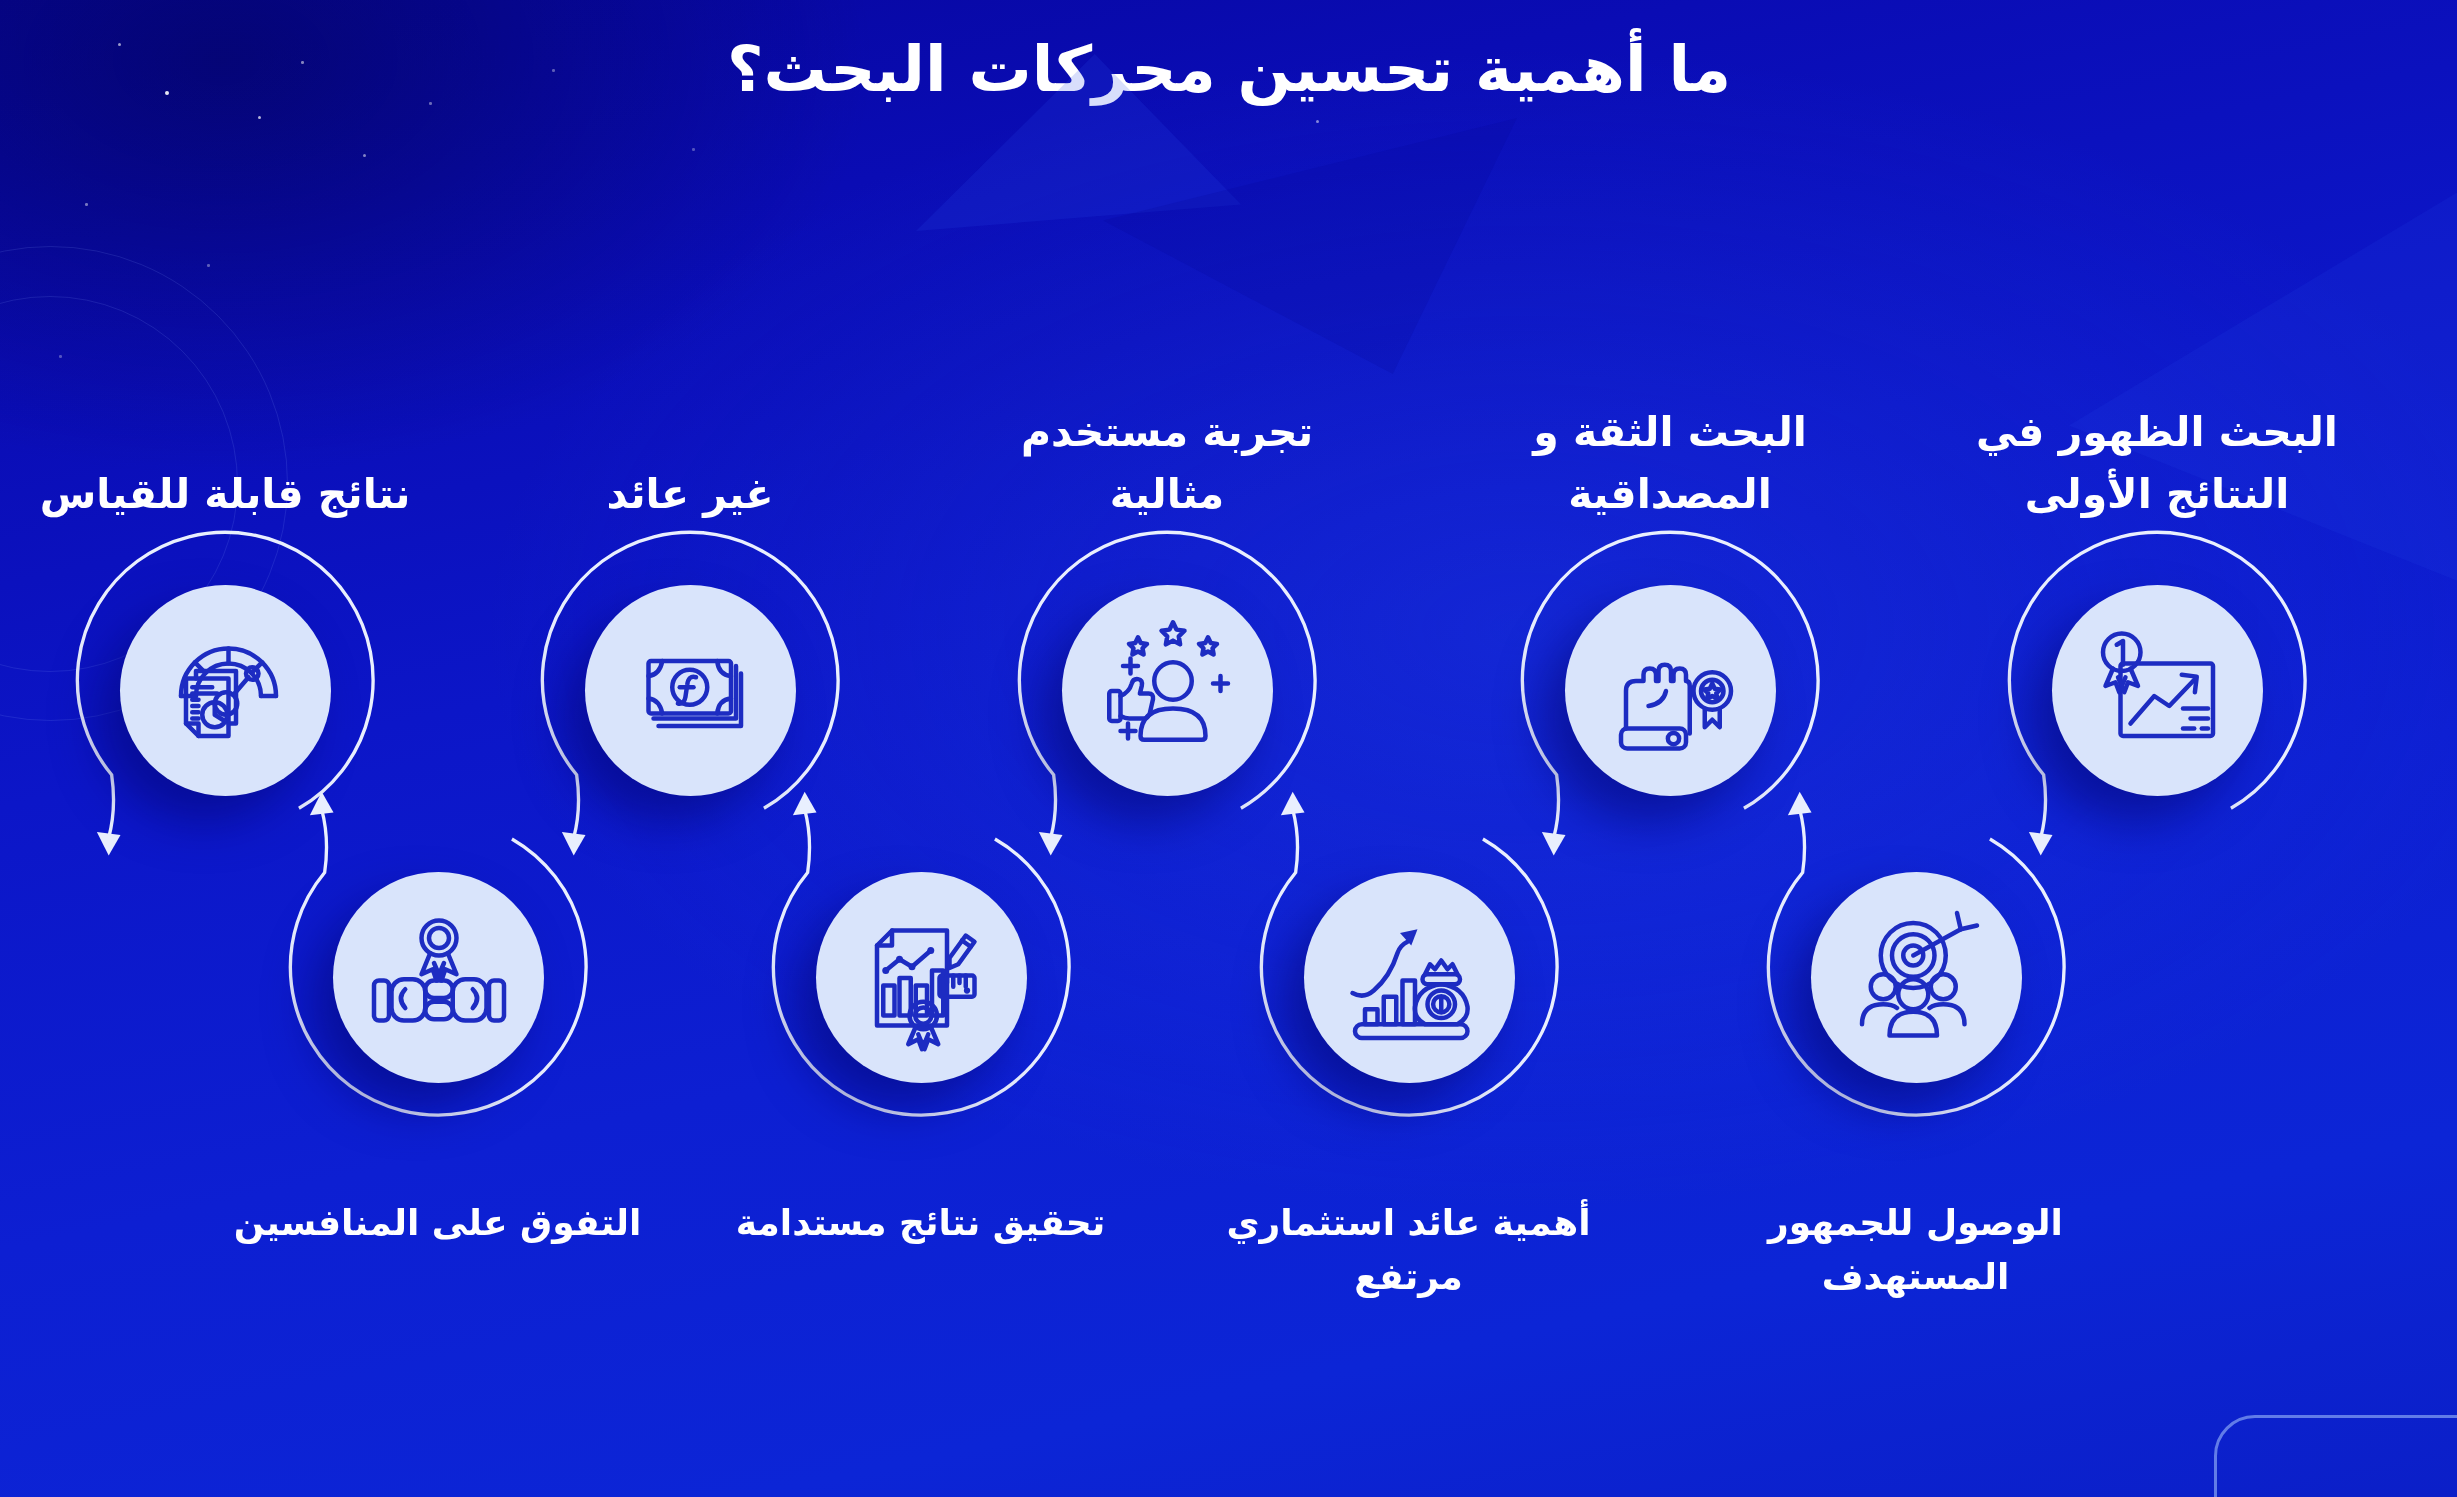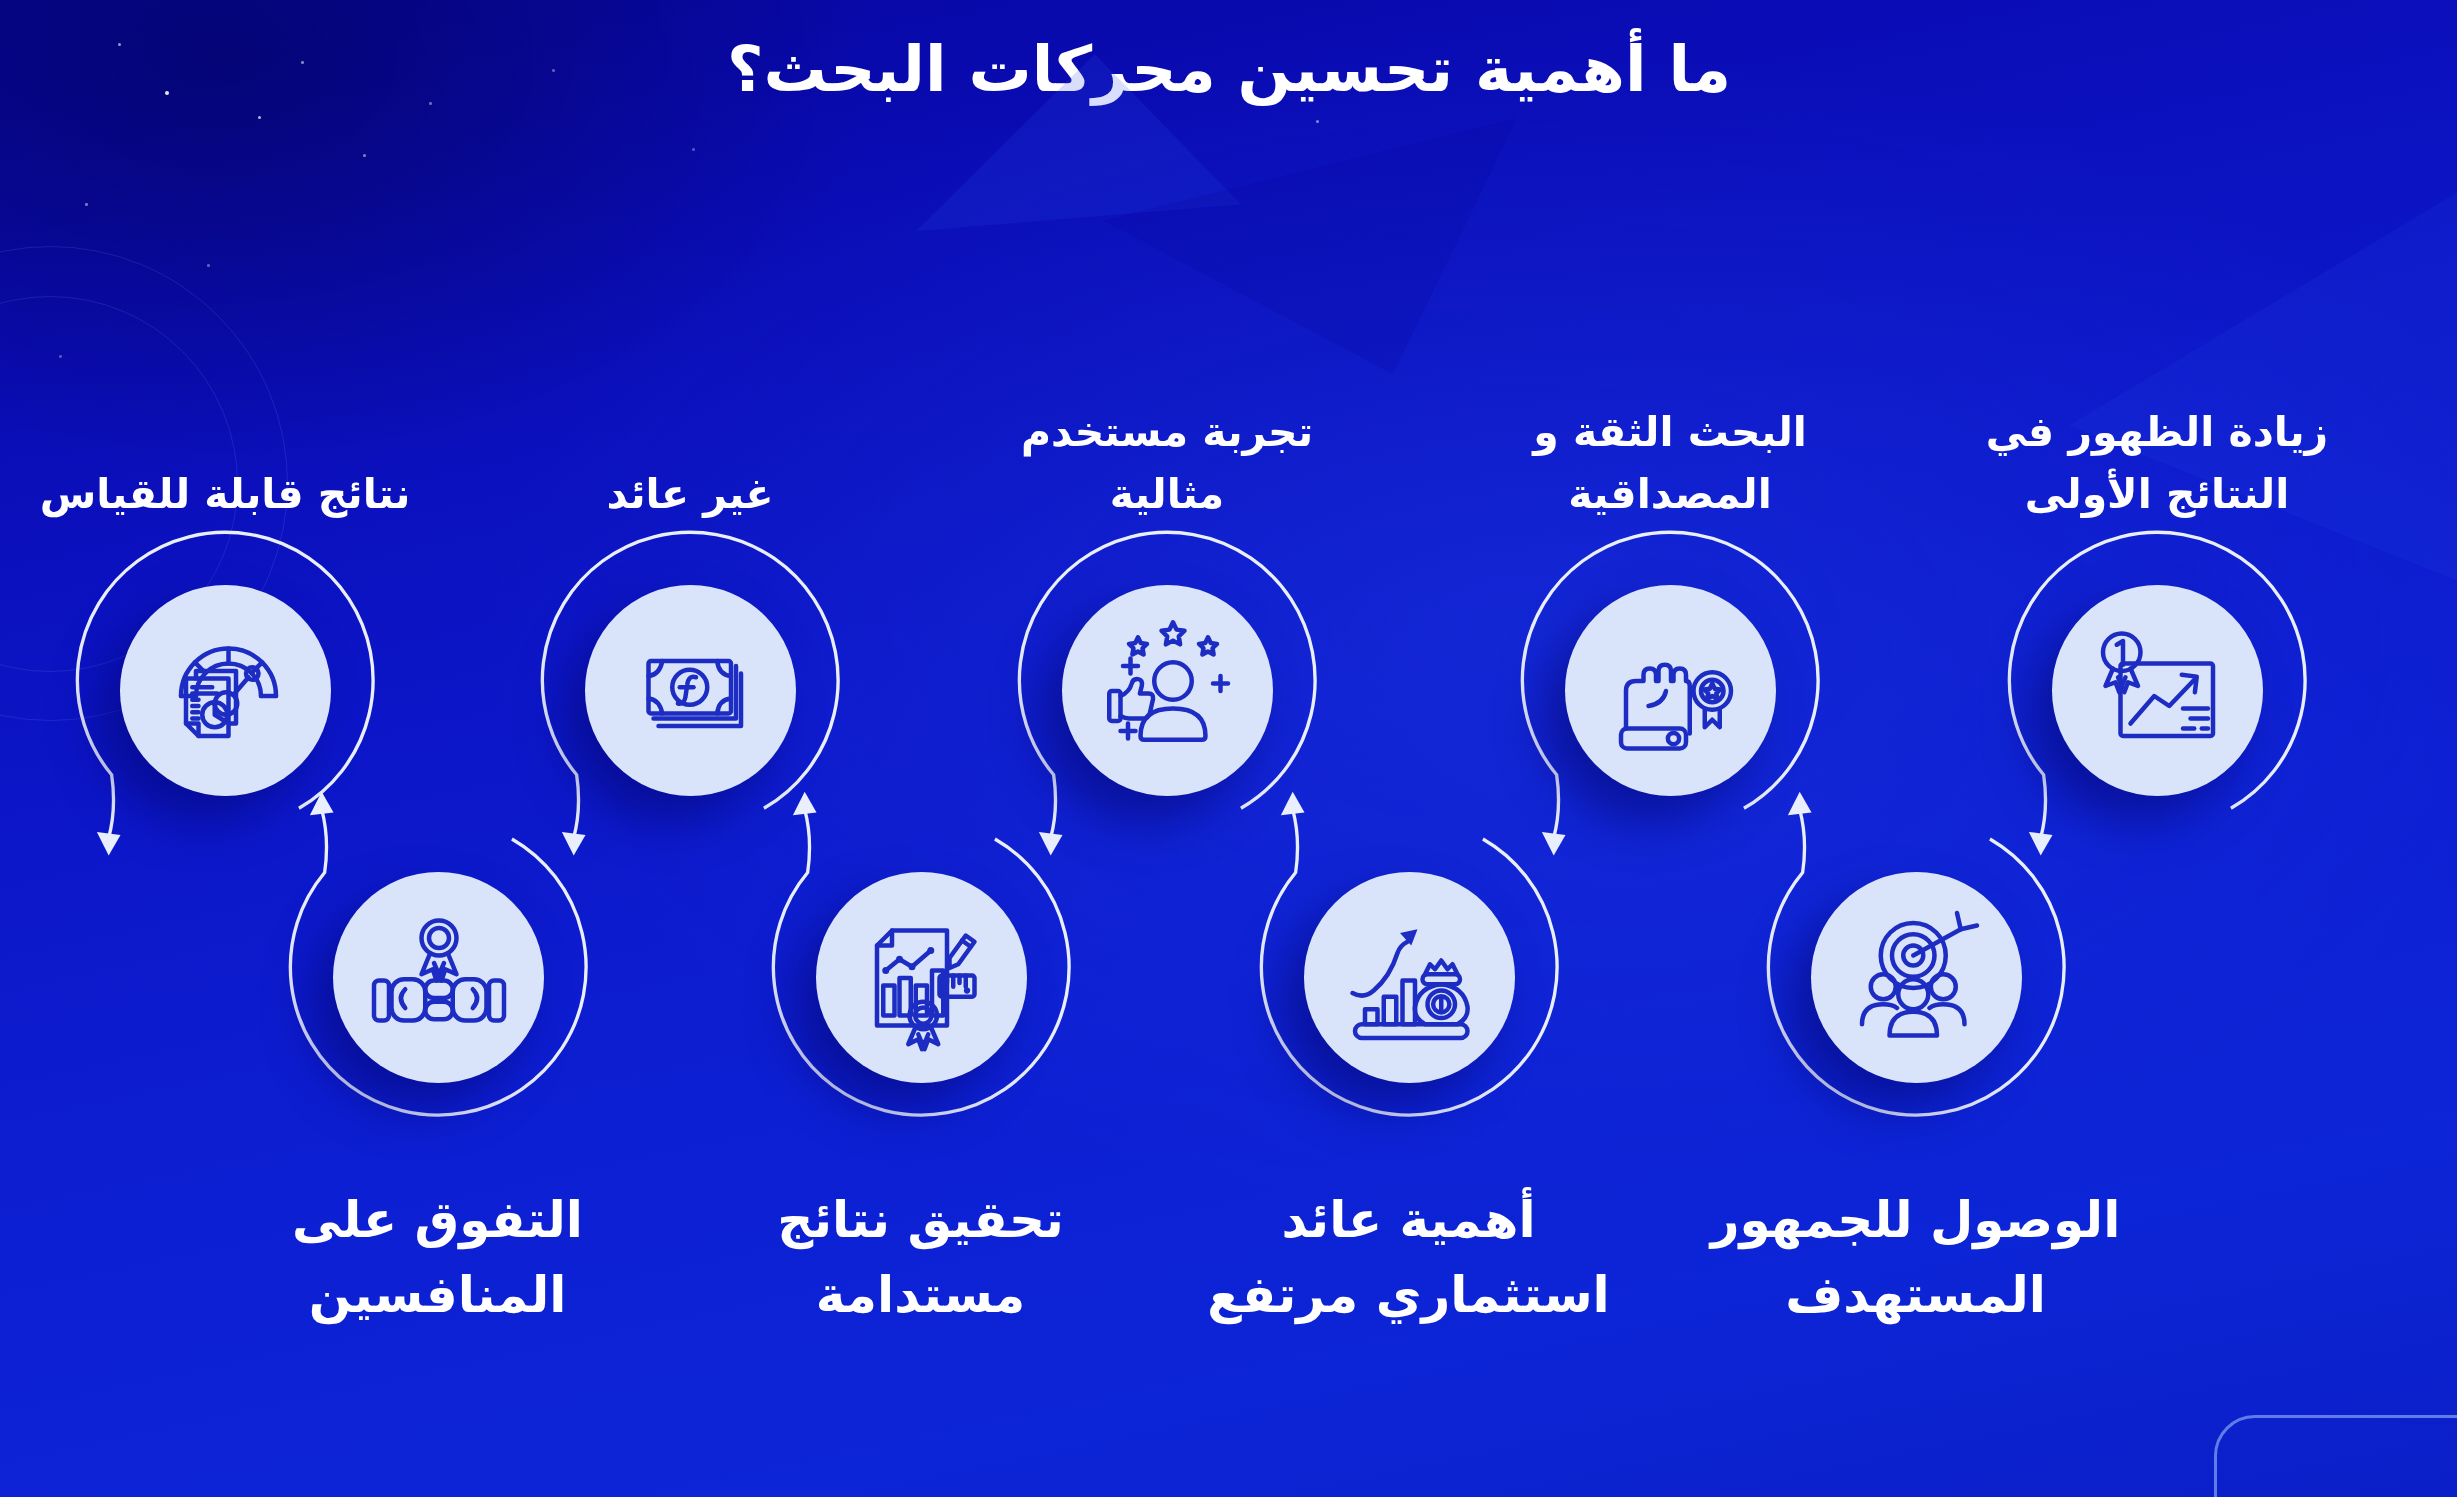--- a/index.html
+++ b/index.html
@@ -47,21 +47,21 @@
     background:var(--circle_fill);display:flex;align-items:center;justify-content:center;
     box-shadow:-21.7px 25.6px 45px rgba(4,6,115,.55);
   }
   .circle svg{width:150px;height:150px}
   .benefit-icon *{stroke:var(--icon_stroke);stroke-width:3.6;fill:none;stroke-linecap:round;stroke-linejoin:round}
   .benefit-icon .fills{fill:var(--icon_stroke);stroke:none}
   .label{
     position:absolute;text-align:center;color:var(--text);font-weight:bold;line-height:1.5;margin-top:30px;
   }
   .item.top .label{bottom:165px;left:-202px;width:404px;font-size:41px}
-  .item.bottom .label{top:176px;left:-217px;width:433px;font-size:50px}
+  .item.bottom .label{top:189px;left:-217px;width:433px;font-size:36px}
 </style>
 </head>
 <body>
 
 <h1 class="page-title" dir="rtl">ما أهمية تحسين محركات البحث؟</h1>
 
 <div class="poly p1"></div>
 <div class="poly p2"></div>
 <div class="poly p3"></div>
 <div class="fp fp1"></div>
@@ -102,21 +102,21 @@
     <line x1="80" y1="74" x2="100" y2="74"></line>
     <line x1="86" y1="82" x2="100" y2="82"></line>
     <line x1="80" y1="90" x2="89" y2="90"></line>
     <line x1="95" y1="90" x2="100" y2="90"></line>
     <circle cx="31" cy="29" r="15"></circle>
     <path d="M27,23 l5,-3 v19"></path>
     <path d="M24,42 l-6,14 8,-3 3,8 5,-12"></path>
     <path d="M38,42 l6,14 -8,-3 -3,8 -5,-12"></path>
   </svg>
       </div>
-    <div class="label" dir="rtl">زيادة الظهور في النتائج الأولى</div>
+    <div class="label" dir="rtl">البحث الظهور في النتائج الأولى</div>
   </div>
 
   <div class="item top t1">
     <svg class="ring" viewBox="0 0 420 420" aria-hidden="true">
       <g class="rg rg-top">
         <path class="rpath" d="M285,330 A150,150 0 1 0 95,296 Q100,330 92,360"></path>
         <path class="ahead" d="M92,378 L80,354 L104,357 Z"></path>
       </g>
       <g class="rg rg-bottom">
         <path class="rpath" d="M285,70 A150,150 0 1 1 95,104 Q100,70 92,40"></path>

